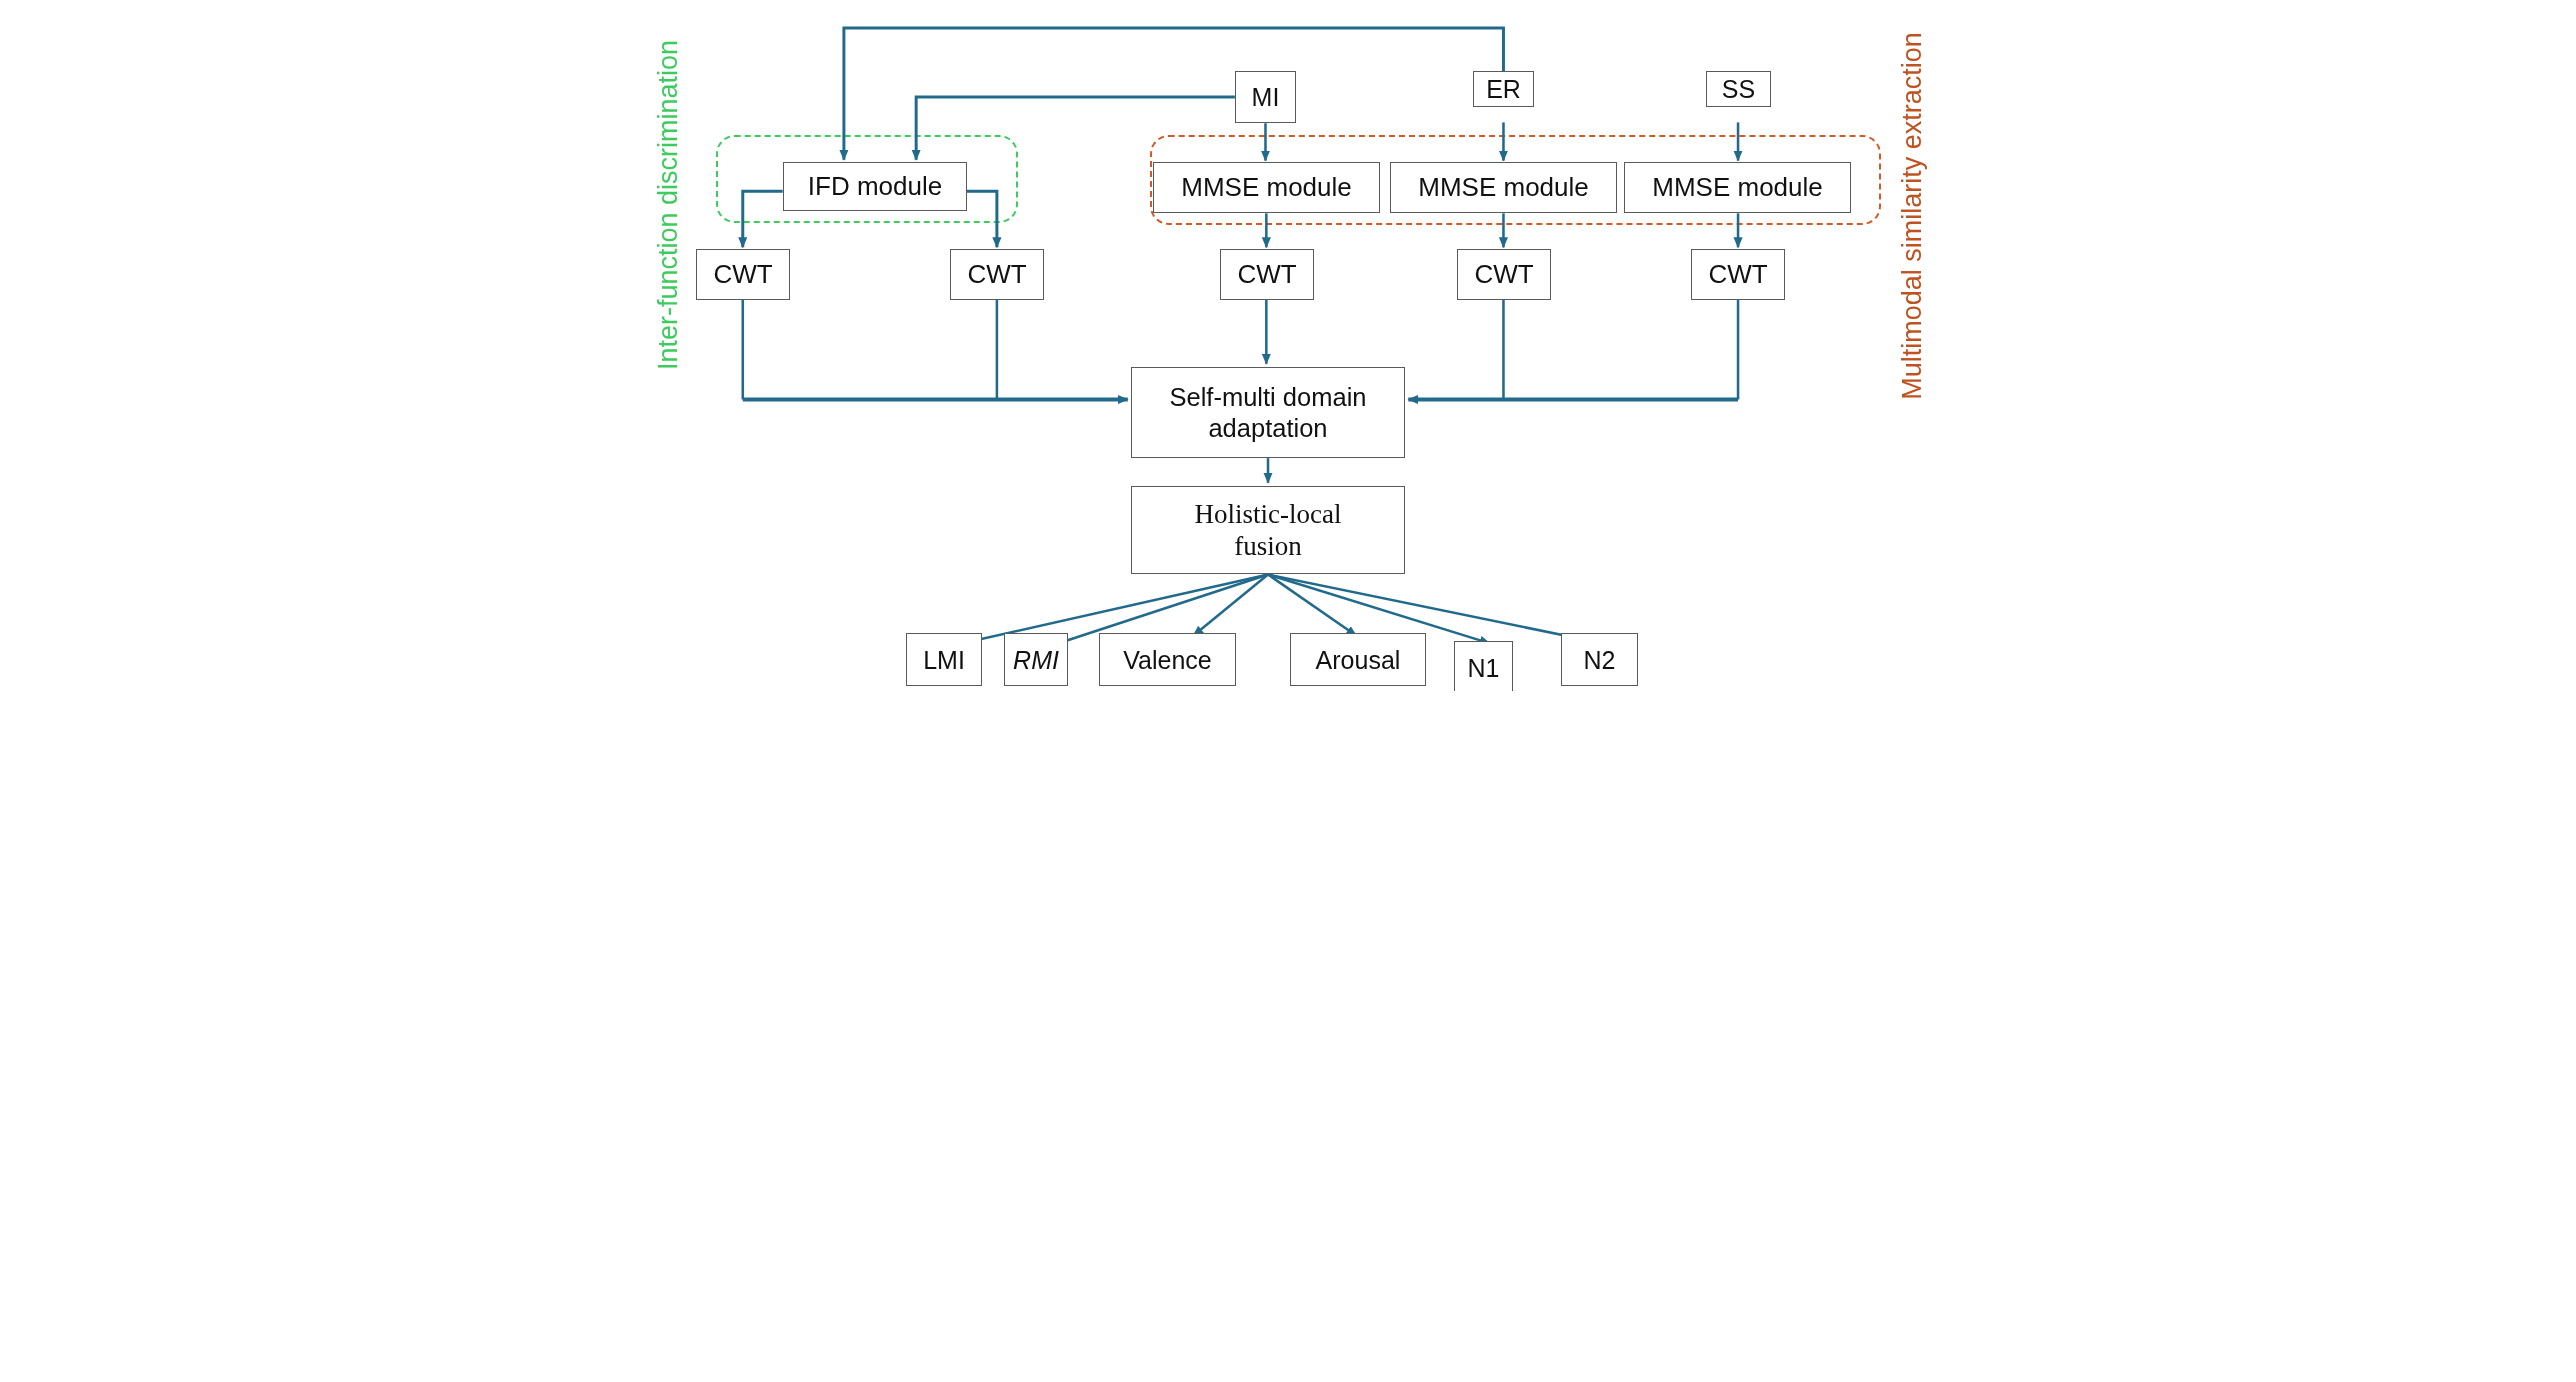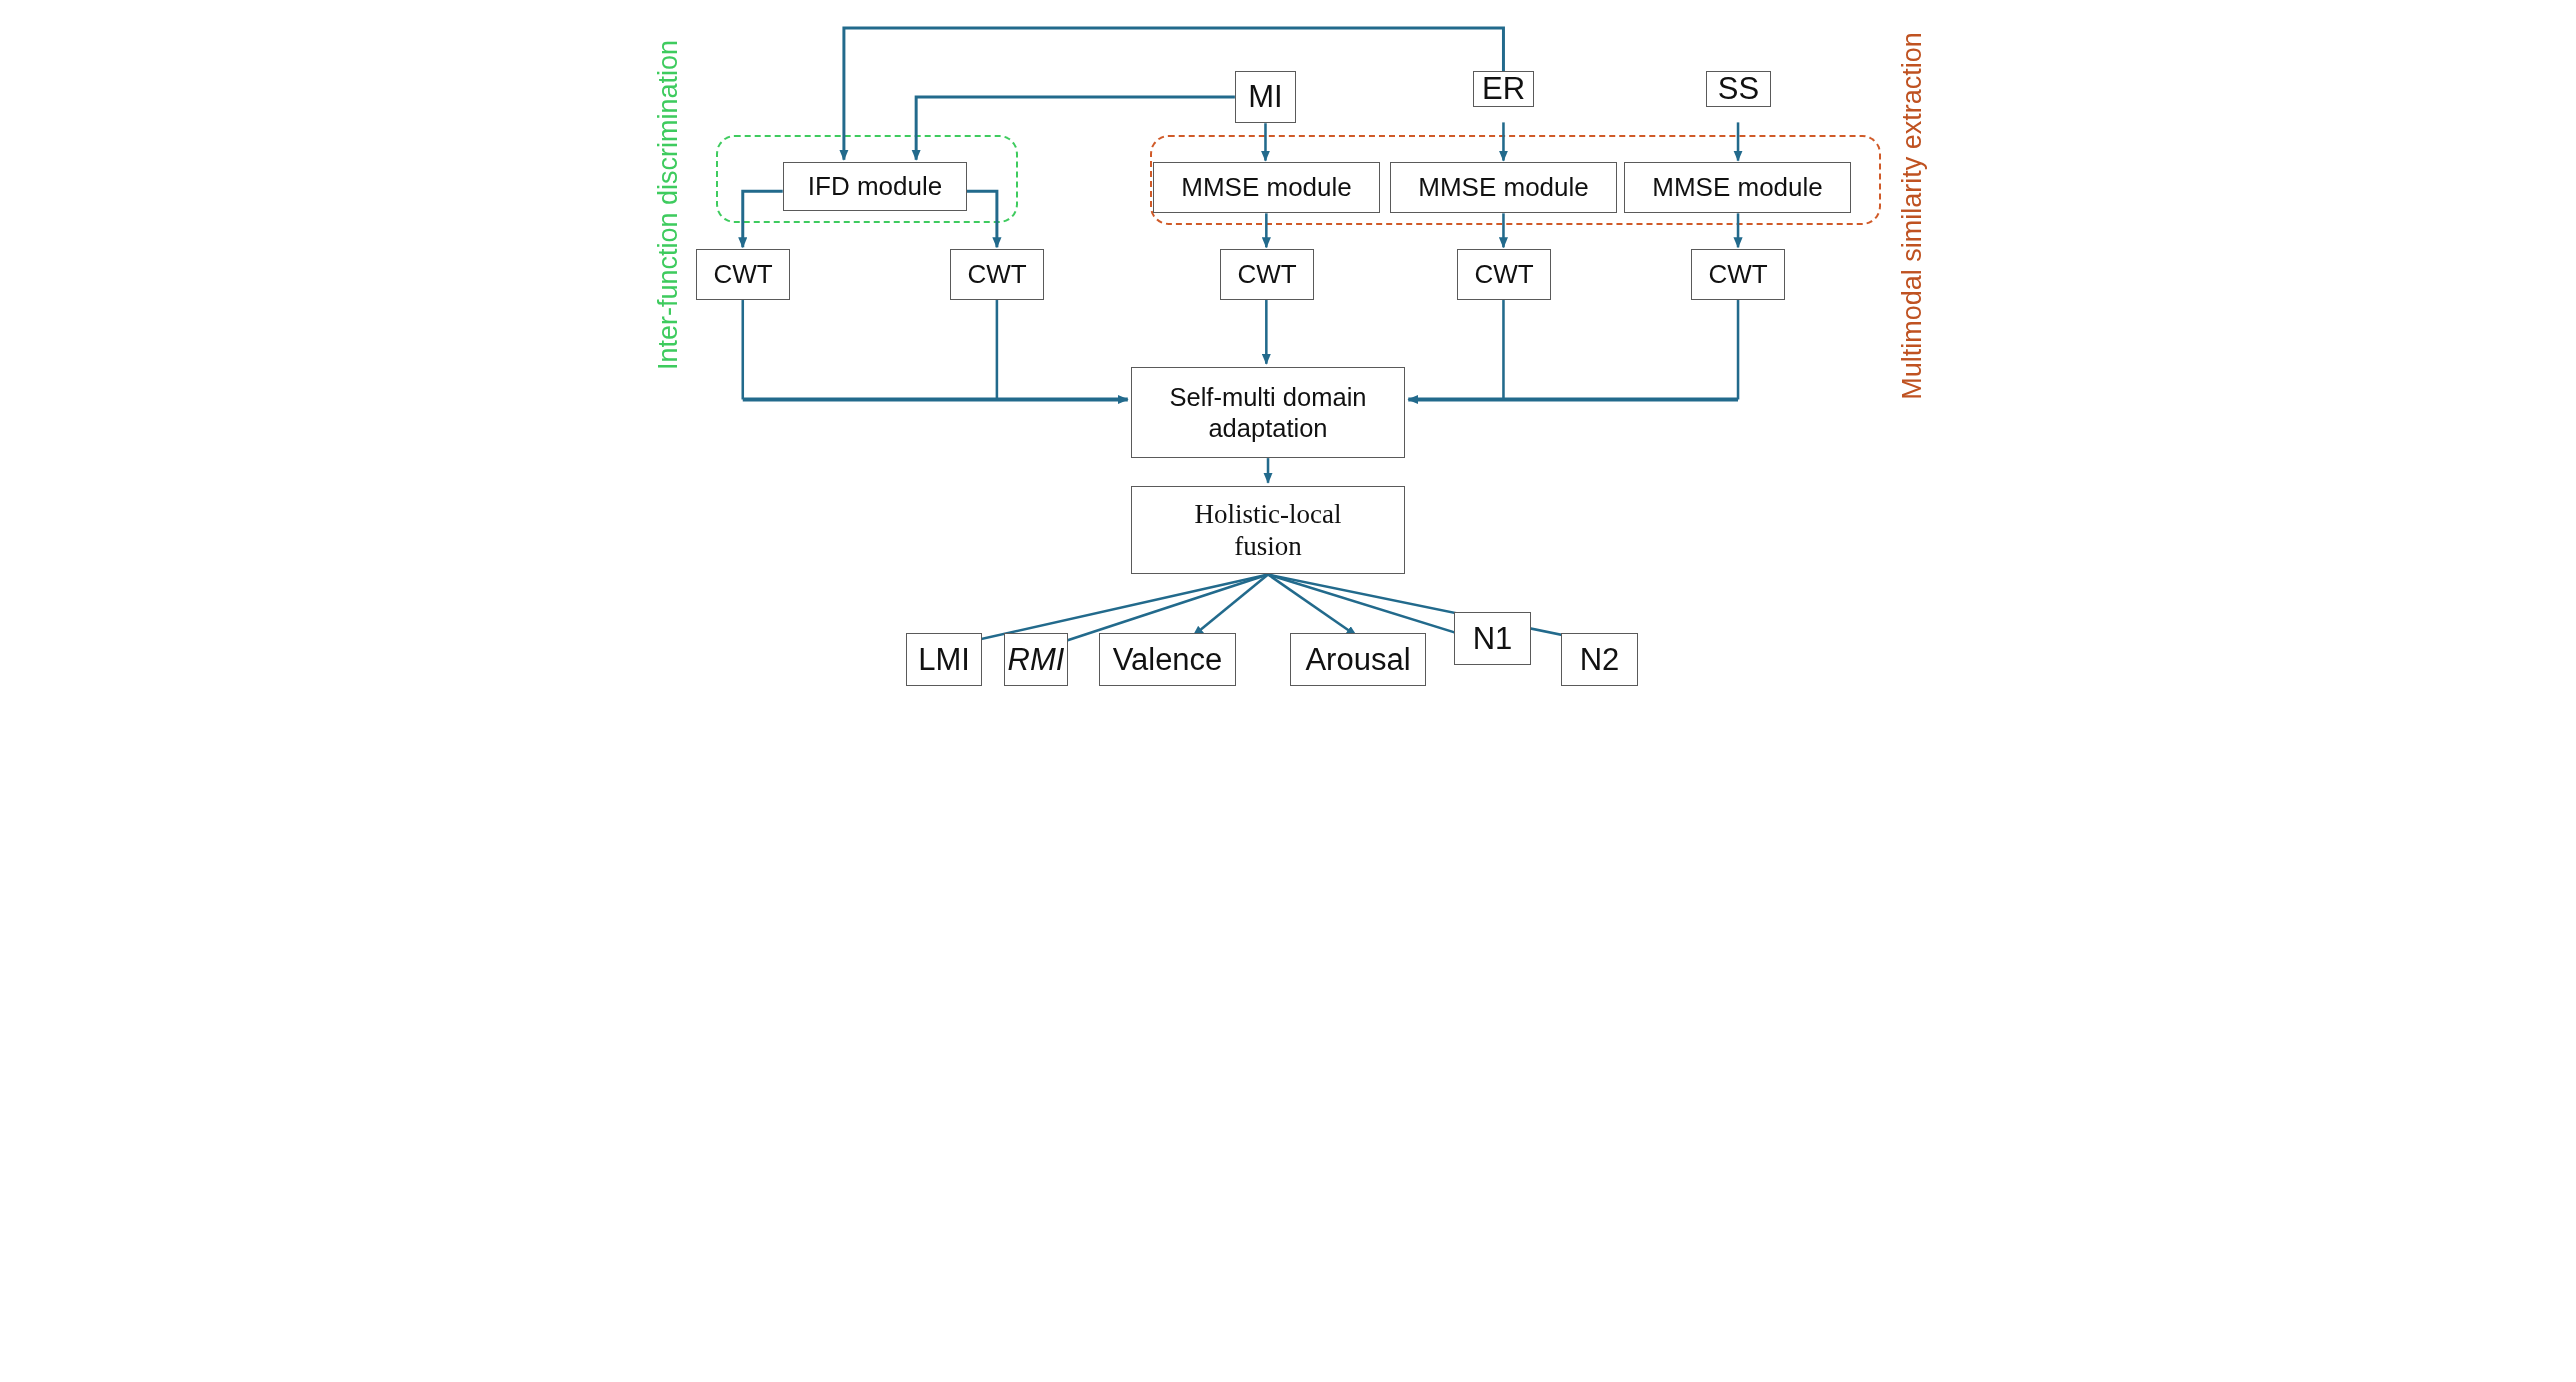--- a/index.html
+++ b/index.html
@@ -25,21 +25,21 @@
     position:absolute;
     background:#fff;
     border:1.7px solid var(--box-border);
     box-sizing:border-box;
     display:flex;align-items:center;justify-content:center;
     text-align:center;
     font-size:25.5px;
     line-height:1.2;
     z-index:3;
   }
-  .node.small{font-size:31px;}
+  .node.small{font-size:25px;}
   .node.module{font-size:26px;}
   .serif{font-family:"Liberation Serif", serif;font-size:27px;}
   .inner-wrap{max-width:196px;display:inline-block;}
   .smda-wrap{max-width:230px;display:inline-block;}
   .dashed-group{
     position:absolute;
     border-radius:18.7px;
     box-sizing:border-box;
     z-index:1;
   }
@@ -130,17 +130,17 @@
     <span class="smda-wrap">Self-multi domain adaptation</span>
   </div>
   <div class="node serif" style="left:487px;top:486px;width:274px;height:88px;">
     <span class="inner-wrap">Holistic-local fusion</span>
   </div>
 
   <div class="node small" style="left:262px;top:633px;width:76px;height:53px;">LMI</div>
   <div class="node small" style="left:360px;top:633px;width:64px;height:53px;font-style:italic;">RMI</div>
   <div class="node small" style="left:455px;top:633px;width:137px;height:53px;">Valence</div>
   <div class="node small" style="left:646px;top:633px;width:136px;height:53px;">Arousal</div>
-  <div class="node small" style="left:810px;top:612px;width:77px;height:53px;">N1</div>
+  <div class="node small" style="left:810px;top:641px;width:59px;height:53px;">N1</div>
   <div class="node small" style="left:917px;top:633px;width:77px;height:53px;">N2</div>
 
 </div>
 
 
 </body></html>

